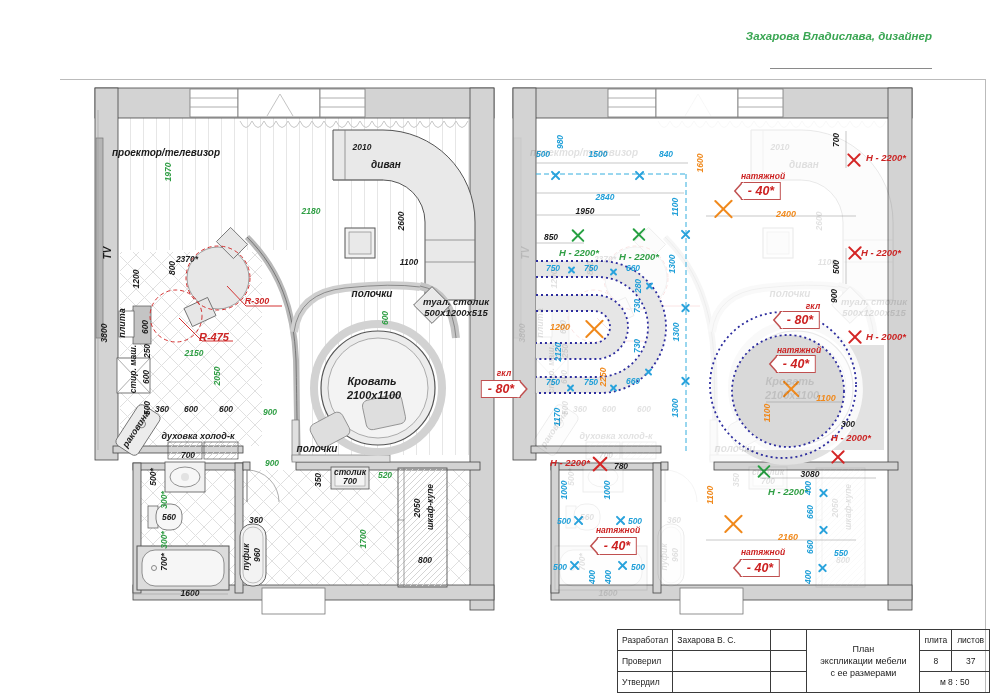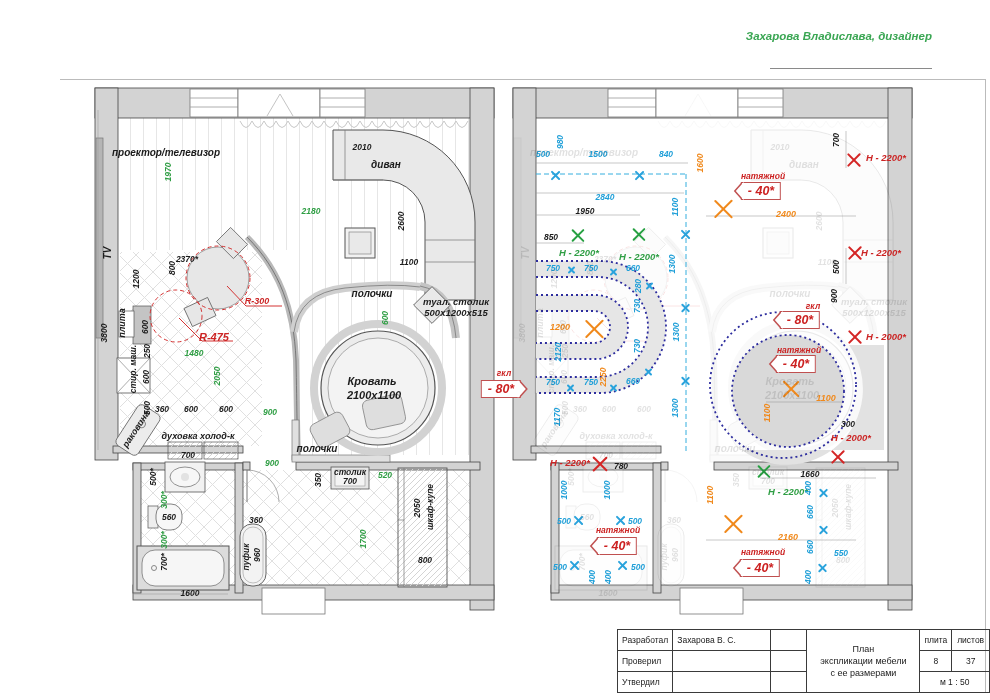--- a/index.html
+++ b/index.html
@@ -192,21 +192,21 @@
       <span class="ann c-k" style="transform: translate(-50%, -50%) rotate(-90deg); left: 104px; top: 333px;">3800</span>
       <span class="ann c-k" style="transform: translate(-50%, -50%) rotate(-90deg); font-size: 9px; left: 122px; top: 323px;">плита</span>
       <span class="ann c-k" style="transform: translate(-50%, -50%) rotate(-90deg); left: 145px; top: 327px;">600</span>
       <span class="ann c-k" style="transform: translate(-50%, -50%) rotate(-90deg); left: 147px; top: 351px;">250</span>
       <span class="ann c-k" style="transform: translate(-50%, -50%) rotate(-90deg); font-size: 8.5px; left: 133px; top: 369px;">стир. маш.</span>
       <span class="ann c-k" style="transform: translate(-50%, -50%) rotate(-90deg); left: 146px; top: 377px;">600</span>
       <span class="ann c-k" style="transform: translate(-50%, -50%) rotate(-90deg); left: 147px; top: 408px;">500</span>
       <span class="ann c-k" style="left: 162px; top: 409px;">360</span>
       <span class="ann c-k" style="left: 191px; top: 409px;">600</span>
       <span class="ann c-k" style="left: 226px; top: 409px;">600</span>
-      <span class="ann c-g" style="left: 194px; top: 353px;">1480</span>
+      <span class="ann c-g" style="left: 194px; top: 353px;">2150</span>
       <span class="ann c-g" style="transform: translate(-50%, -50%) rotate(-90deg); left: 217px; top: 376px;">2050</span>
       <span class="ann c-g" style="left: 270px; top: 412px;">900</span>
       <span class="ann c-r" style="font-size: 9px; left: 257px; top: 301px;">R-300</span>
       <span class="ann c-r" style="font-size: 11px; left: 214px; top: 337px;">R-475</span>
       <span class="ann c-k" style="transform: translate(-50%, -50%) rotate(-57deg); font-size: 9px; left: 136px; top: 429px;">раковина</span>
       <span class="ann c-k" style="font-size: 9px; left: 198px; top: 436px;">духовка холод-к</span>
       <span class="ann c-k" style="left: 188px; top: 455px;">700</span>
       <span class="ann c-k" style="left: 362px; top: 147px;">2010</span>
       <span class="ann c-k" style="font-size: 10px; left: 386px; top: 164px;">диван</span>
       <span class="ann c-g" style="left: 311px; top: 211px;">2180</span>
@@ -284,21 +284,21 @@
       <span class="ann c-k" style="left: 621px; top: 466px;">780</span>
       <span class="ann c-b" style="transform: translate(-50%, -50%) rotate(-90deg); left: 564px; top: 490px;">1000</span>
       <span class="ann c-b" style="transform: translate(-50%, -50%) rotate(-90deg); left: 607px; top: 490px;">1000</span>
       <span class="ann c-b" style="left: 564px; top: 521px;">500</span>
       <span class="ann c-b" style="left: 635px; top: 521px;">500</span>
       <span class="ann c-r" style="left: 618px; top: 530px;">натяжной</span>
       <span class="ann c-b" style="left: 560px; top: 567px;">500</span>
       <span class="ann c-b" style="transform: translate(-50%, -50%) rotate(-90deg); left: 592px; top: 577px;">400</span>
       <span class="ann c-b" style="transform: translate(-50%, -50%) rotate(-90deg); left: 608px; top: 577px;">400</span>
       <span class="ann c-b" style="left: 638px; top: 567px;">500</span>
-      <span class="ann c-k" style="left: 810px; top: 474px;">1660</span>
+      <span class="ann c-k" style="left: 810px; top: 474px;">3080</span>
       <span class="ann c-g" style="font-size: 9.5px; left: 788px; top: 491px;">Н - 2200*</span>
       <span class="ann c-b" style="transform: translate(-50%, -50%) rotate(-90deg); left: 808px; top: 488px;">400</span>
       <span class="ann c-o" style="transform: translate(-50%, -50%) rotate(-90deg); left: 710px; top: 495px;">1100</span>
       <span class="ann c-b" style="transform: translate(-50%, -50%) rotate(-90deg); left: 810px; top: 512px;">660</span>
       <span class="ann c-b" style="transform: translate(-50%, -50%) rotate(-90deg); left: 810px; top: 547px;">660</span>
       <span class="ann c-b" style="left: 841px; top: 553px;">550</span>
       <span class="ann c-b" style="transform: translate(-50%, -50%) rotate(-90deg); left: 808px; top: 577px;">400</span>
       <span class="ann c-o" style="font-size: 9px; left: 788px; top: 537px;">2160</span>
       <span class="ann c-r" style="left: 763px; top: 552px;">натяжной</span>
       <span class="ann c-r" style="left: 504px; top: 373px;">гкл</span>
@@ -397,17 +397,17 @@
       <td>Проверил</td>
       <td></td>
       <td></td>
       <td class="tb-c">8</td>
       <td class="tb-c">37</td>
     </tr>
     <tr>
       <td>Утвердил</td>
       <td></td>
       <td></td>
-      <td class="tb-c" colspan="2">м 1 : 50</td>
+      <td class="tb-c" colspan="2">м 8 : 50</td>
     </tr>
   </tbody>
     </table>
 </div>
 
 </body></html>

